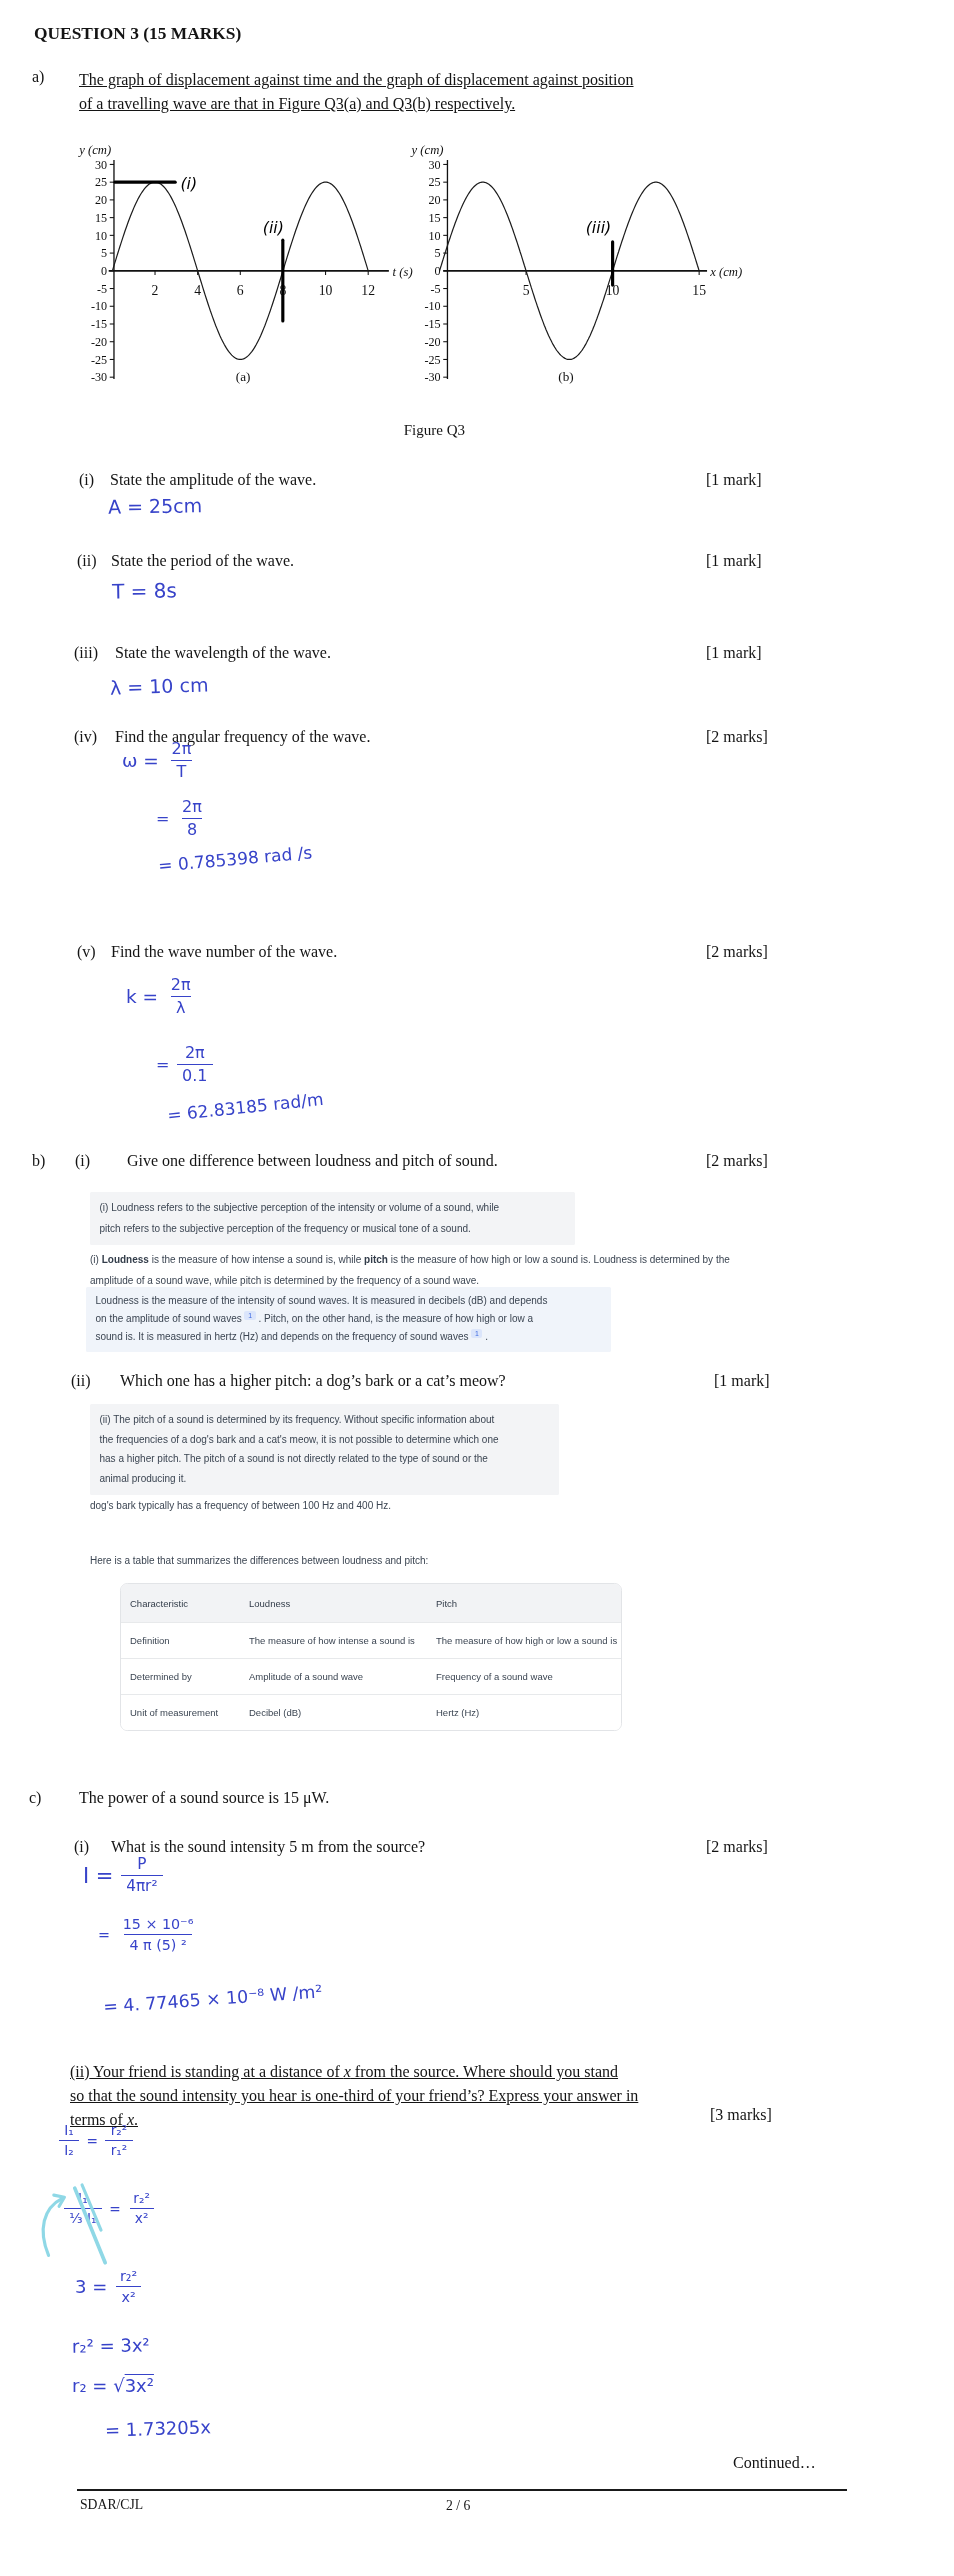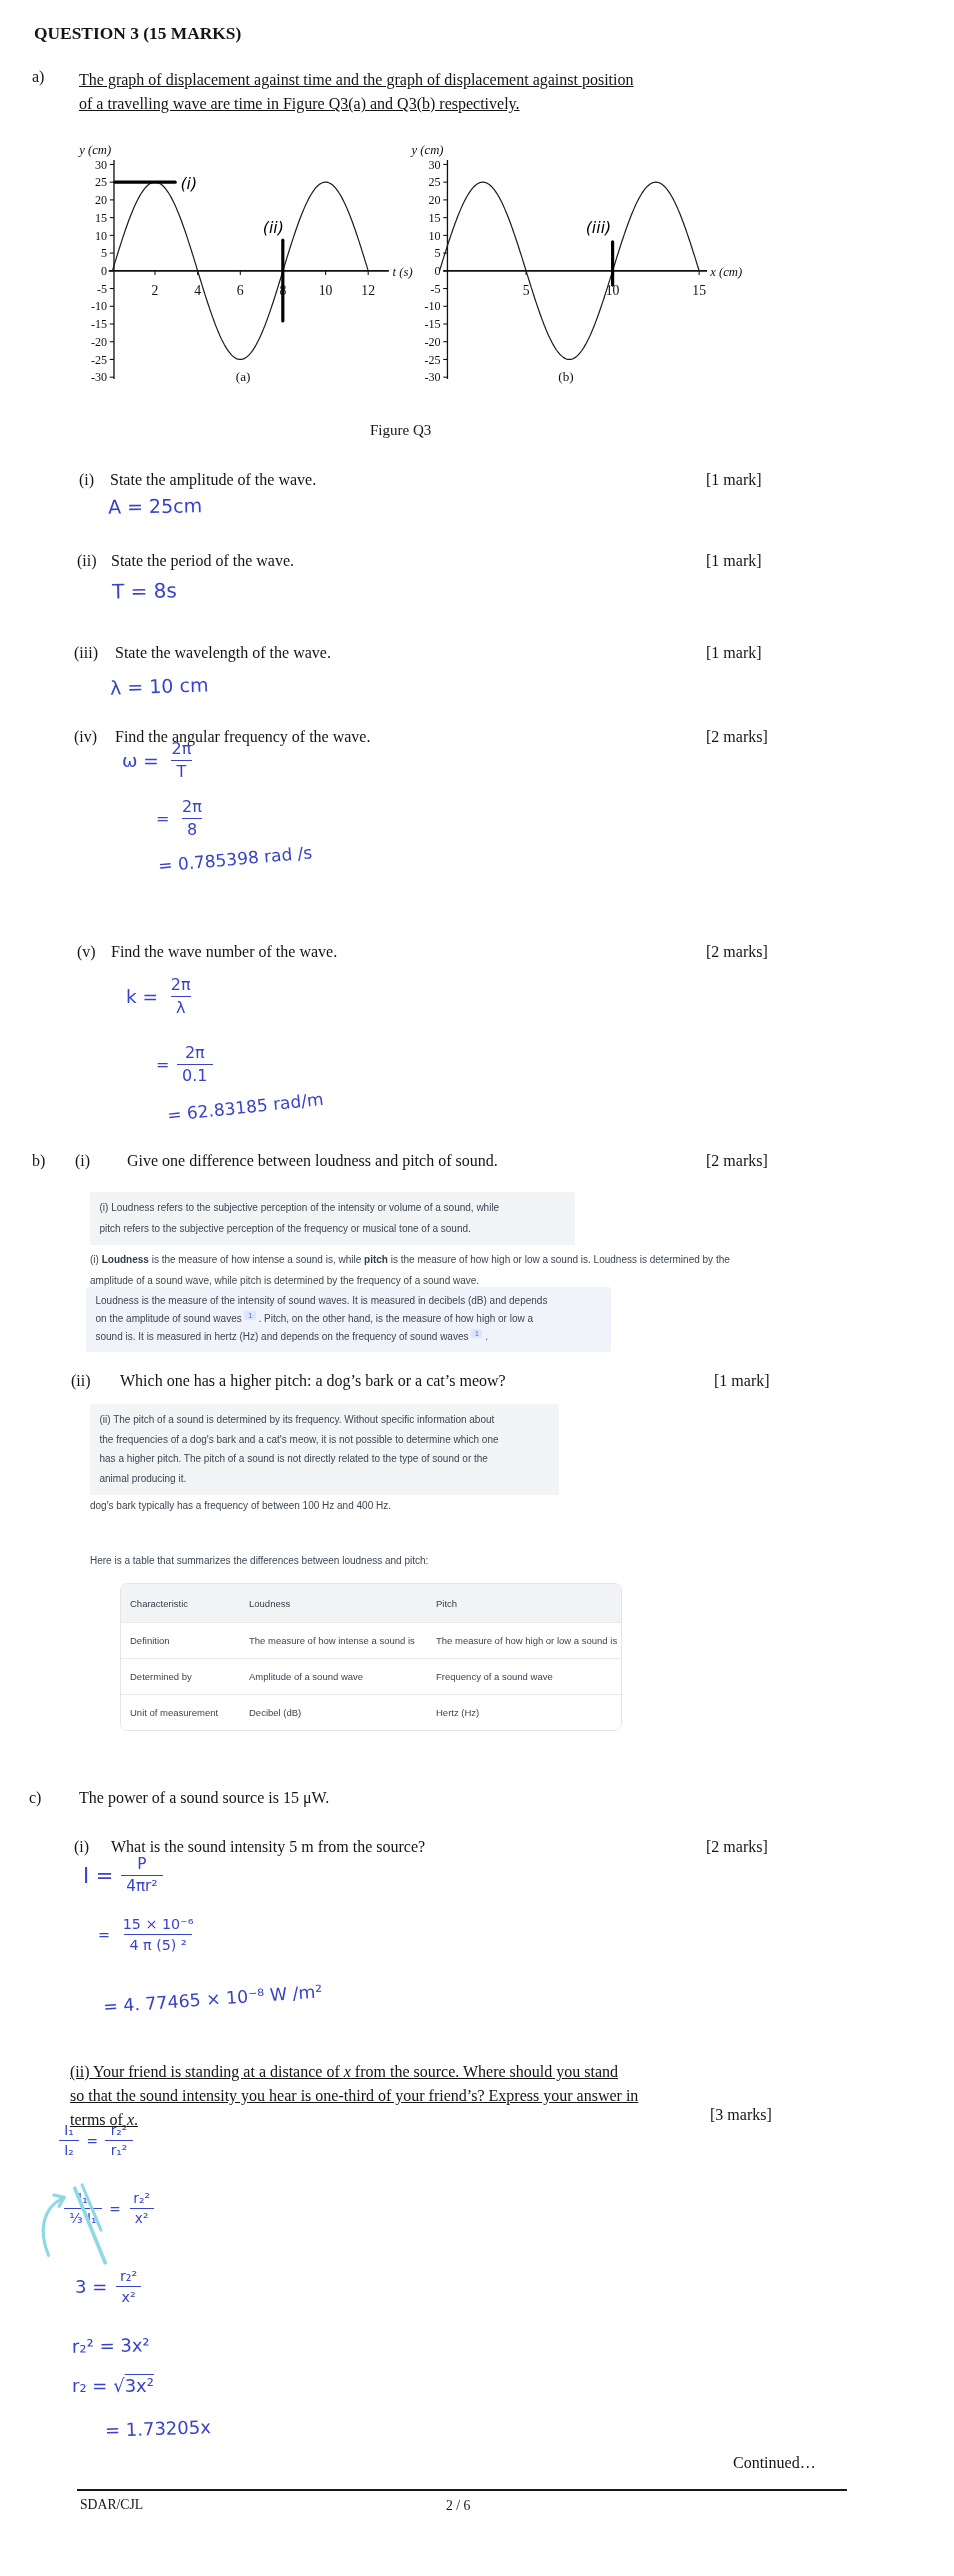--- a/index.html
+++ b/index.html
@@ -125,24 +125,24 @@
       <line x1="1161" y1="458" x2="1161" y2="540" stroke="#000" stroke-width="6" stroke-linecap="round"></line>
       <text x="1110" y="442" class="hw-ann">(iii)</text>
       <text x="1058" y="722" class="gcaption">(b)</text>
     </svg>
 
   <div class="q" style="left:34px;top:23px;font-weight:bold;font-size:17.4px">QUESTION 3 (15 MARKS)</div>
 
   <div class="q" style="left:32px;top:68px">a)</div>
   <div class="qwrap" style="left:79px;top:68px">
     <span>The graph of displacement against time and the graph of displacement against position</span><br>
-    <span>of a travelling wave are time in Figure Q3(a) and Q3(b) respectively.</span>
-  </div>
-
-  <div class="q" style="left:370px;top:422px;width:95px;text-align:left;font-size:15px;white-space:normal">Figure Q3</div>
+    <span>of a travelling wave are that in Figure Q3(a) and Q3(b) respectively.</span>
+  </div>
+
+  <div class="q" style="left:370px;top:422px;width:95px;text-align:right;font-size:15px;white-space:normal">Figure Q3</div>
 
   <div class="q" style="left:79px;top:471px">(i)</div>
   <div class="q" style="left:110px;top:471px">State the amplitude of the wave.</div>
   <div class="q" style="left:706px;top:471px">[1 mark]</div>
   <div class="hw" style="left:108px;top:495px;font-size:19px;transform:rotate(-1deg)">A = 25cm</div>
 
   <div class="q" style="left:77px;top:552px">(ii)</div>
   <div class="q" style="left:111px;top:552px">State the period of the wave.</div>
   <div class="q" style="left:706px;top:552px">[1 mark]</div>
   <div class="hw" style="left:112px;top:579px;font-size:20px;transform:rotate(-1deg)">T = 8s</div>

